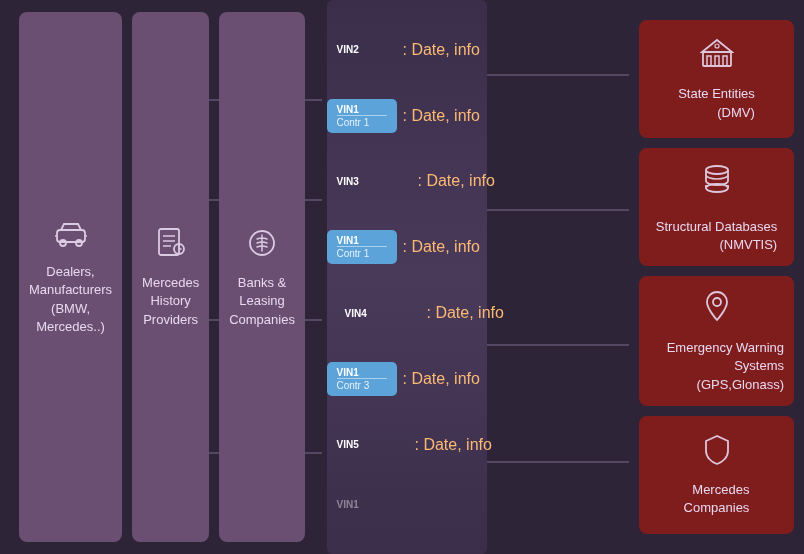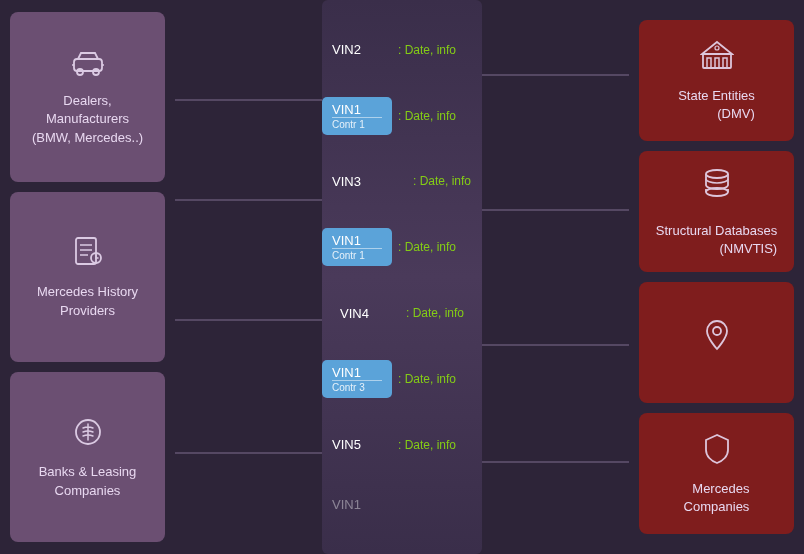--- a/index.html
+++ b/index.html
@@ -17,24 +17,25 @@
       height: 554px;
       position: relative;
       display: flex;
       align-items: stretch;
     }
 
     
     .left-col {
       width: 175px;
       display: flex;
-      flex-direction: column;
+      flex-direction: row;
       justify-content: space-around;
       padding: 12px 10px;
       gap: 10px;
+      margin-left: 9px;
     }
 
     .left-box {
       background: #6b4f72;
       border-radius: 8px;
       display: flex;
       flex-direction: column;
       align-items: center;
       justify-content: center;
       padding: 14px 10px 12px;
@@ -83,36 +84,36 @@
 
     .vin-box.highlighted {
       background: #5ba3d9;
     }
 
     .vin-box.plain {
       background: transparent;
     }
 
     .vin-box .vin-num {
-      font-size: 13px;
-      font-weight: normal;
+      font-size: 10px;
+      font-weight: bold;
       color: #fff;
     }
 
     .vin-box .vin-sub {
       font-size: 10px;
       color: rgba(255,255,255,0.85);
       border-top: 1px solid rgba(255,255,255,0.5);
       width: 100%;
       padding-top: 1px;
     }
 
     .vin-label {
-      font-size: 12px;
-      color: #84cc16;
+      font-size: 16px;
+      color: #fdba74;
       white-space: nowrap;
     }
 
     
     .right-col {
       width: 175px;
       display: flex;
       flex-direction: column;
       justify-content: space-around;
       padding: 20px 10px;
@@ -253,36 +254,36 @@
     </div>
 
     <div class="center-item" style="position:relative;z-index:1;width:160px;display:flex;align-items:center;gap:6px;">
       <div class="vin-box highlighted" style="background:#5ba3d9;border-radius:5px;padding:5px 10px;">
         <span class="vin-num">VIN1</span>
         <span class="vin-sub">Contr 1</span>
       </div>
       <span class="vin-label">: Date, info</span>
     </div>
 
-    <div class="center-item" style="position:relative;z-index:1;width:144px;display:flex;align-items:center;gap:6px;text-align:right;">
+    <div class="center-item" style="position:relative;z-index:1;width:144px;display:flex;align-items:center;gap:22px;text-align:right;">
       <div class="vin-box plain">
         <span class="vin-num">VIN4</span>
       </div>
       <span class="vin-label">: Date, info</span>
     </div>
 
     <div class="center-item" style="position:relative;z-index:1;width:160px;display:flex;align-items:center;gap:6px;">
       <div class="vin-box highlighted" style="background:#5ba3d9;border-radius:5px;padding:5px 10px;">
         <span class="vin-num">VIN1</span>
         <span class="vin-sub">Contr 3</span>
       </div>
       <span class="vin-label">: Date, info</span>
     </div>
 
-    <div class="center-item" style="position:relative;z-index:1;width:160px;display:flex;align-items:center;gap:6px;">
+    <div class="center-item" style="position:relative;z-index:1;width:160px;display:flex;align-items:center;gap:18px;">
       <div class="vin-box plain">
         <span class="vin-num">VIN5</span>
       </div>
       <span class="vin-label">: Date, info</span>
     </div>
 
     <div class="center-item" style="position:relative;z-index:1;width:160px;display:flex;align-items:center;gap:6px;opacity:0.4;">
       <div class="vin-box plain">
         <span class="vin-num">VIN1</span>
       </div>
@@ -320,20 +321,22 @@
 (NMVTIS)</div>
     </div>
 
     <div class="right-box">
       <div class="icon">
         <svg width="28" height="34" viewBox="0 0 28 34" fill="none">
           <path d="M14 2 C8 2 4 7 4 12 C4 19 14 30 14 30 C14 30 24 19 24 12 C24 7 20 2 14 2 Z" fill="none" stroke="#e8d8f0" stroke-width="1.8"></path>
           <circle cx="14" cy="12" r="4" fill="none" stroke="#e8d8f0" stroke-width="1.8"></circle>
         </svg>
       </div>
+      <div style="white-space:pre-line;line-height:1.4;">Emergency Warning
+Systems (GPS,Glonass)</div>
     </div>
 
     <div class="right-box">
       <div class="icon">
         <svg width="30" height="32" viewBox="0 0 30 32" fill="none">
           <path d="M15 2 L4 7 L4 17 C4 23 9 28 15 30 C21 28 26 23 26 17 L26 7 Z" fill="none" stroke="#e8d8f0" stroke-width="1.8"></path>
         </svg>
       </div>
       <div style="white-space:pre-line;line-height:1.4;">Mercedes
 Companies</div>

